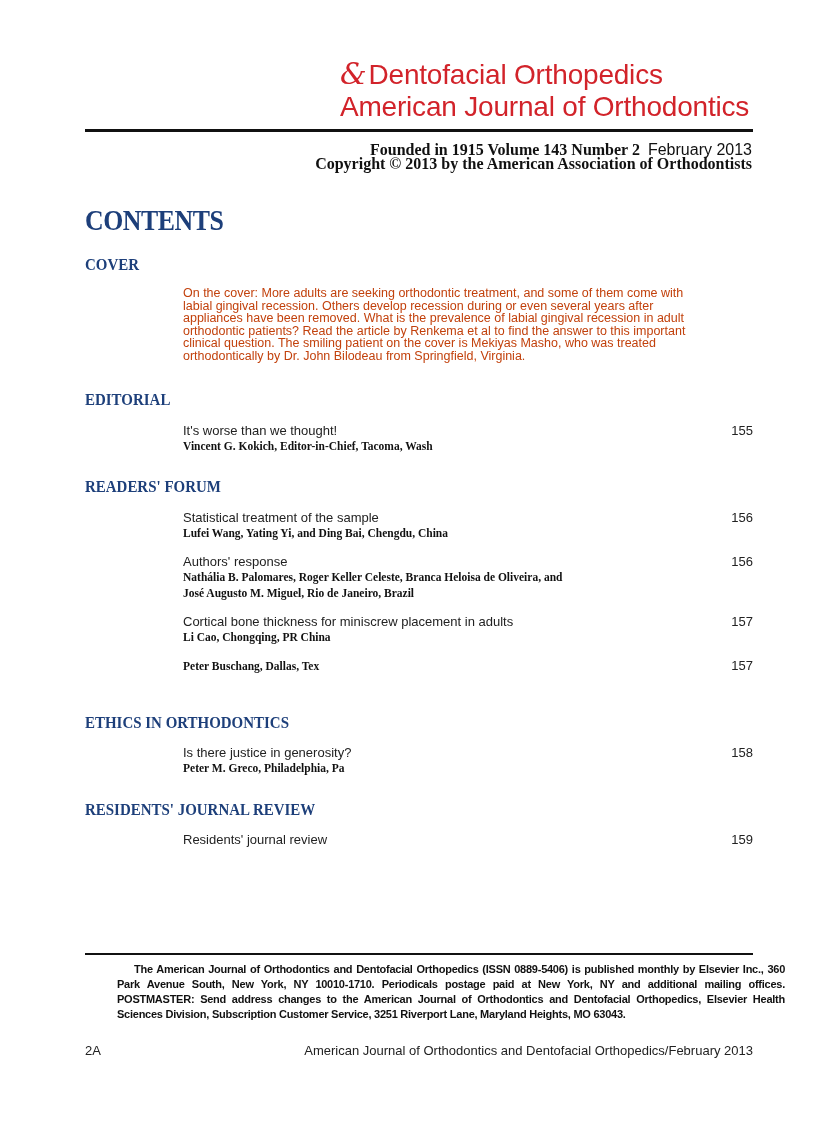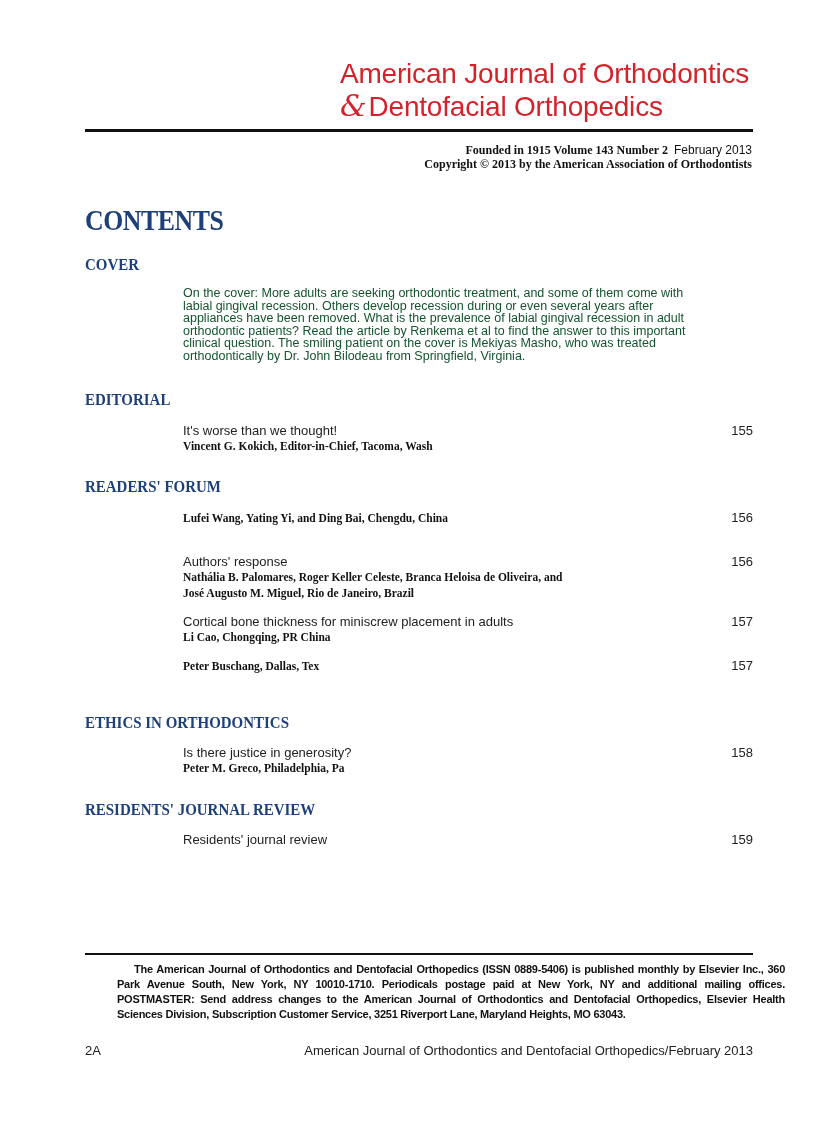--- a/index.html
+++ b/index.html
@@ -3,40 +3,40 @@
   <meta charset="utf-8">
   <style>
     html, body { margin: 0; padding: 0; background: #ffffff; }
     body { width: 838px; height: 1122px; position: relative; overflow: hidden; }
     .masthead { position: absolute; left: 340px; top: 58px; width: 420px; }
     .mast-line { font-family: "Liberation Sans", sans-serif; color: #d2232a; font-size: 28px; line-height: 32px; letter-spacing: -0.2px; white-space: nowrap; }
     .amp { font-family: "DejaVu Serif", serif; font-style: italic; font-size: 30px; margin-right: 2px; }
     .rule { position: absolute; left: 85px; width: 668px; background: #111; }
     .rule.top { top: 129px; height: 3px; }
     .rule.bottom { top: 953px; height: 2px; }
-    .pubinfo { position: absolute; right: 86px; top: 143px; text-align: right; font-family: "Liberation Serif", serif; font-size: 12px; line-height: 14px; color: #111; font-weight: bold; }
+    .pubinfo { position: absolute; right: 86px; top: 143px; text-align: right; font-family: "Liberation Serif", serif; font-size: 16px; line-height: 14px; color: #111; font-weight: bold; }
     .pubinfo .date { font-family: "Liberation Sans", sans-serif; font-weight: normal; }
     .contents-title { position: absolute; left: 85px; top: 203px; font-family: "Liberation Serif", serif; font-size: 30px; font-weight: bold; color: #1d3f7a; letter-spacing: -0.5px; transform: scaleX(0.86); transform-origin: left; }
     .section-head { position: absolute; left: 85px; font-family: "Liberation Serif", serif; font-size: 17px; font-weight: bold; color: #1d3f7a; transform: scaleX(0.88); transform-origin: left; white-space: nowrap; }
-    .cover-text { position: absolute; left: 183px; top: 287px; width: 510px; font-family: "Liberation Sans", sans-serif; font-size: 12.5px; line-height: 12.5px; color: #14532d; }
+    .cover-text { position: absolute; left: 183px; top: 287px; width: 510px; font-family: "Liberation Sans", sans-serif; font-size: 12.5px; line-height: 12.5px; color: #c2410c; }
     .entry { position: absolute; left: 183px; width: 570px; }
     .entry-title { font-family: "Liberation Sans", sans-serif; font-size: 13px; line-height: 15px; color: #222; }
     .entry-authors { font-family: "Liberation Serif", serif; font-size: 12.5px; line-height: 16px; color: #111; font-weight: bold; transform: scaleX(0.92); transform-origin: left; white-space: nowrap; }
     .entry-page { position: absolute; right: 0; top: 0; font-family: "Liberation Sans", sans-serif; font-size: 13px; line-height: 15px; color: #222; text-align: right; }
     .footnote { position: absolute; left: 85px; top: 962px; width: 668px; font-family: Liberation Sans, sans-serif; font-size: 11px; line-height: 15px; color: #111; text-align: justify; text-indent: 17px; font-weight: bold; letter-spacing: -0.25px; margin-left: 32px; }
     .folio { position: absolute; left: 85px; top: 1043px; width: 668px; font-family: "Liberation Sans", sans-serif; font-size: 13px; color: #222; }
     .folio .pg { position: absolute; left: 0; }
     .folio .run { position: absolute; right: 0; white-space: nowrap; }
   </style>
 </head>
 <body>
 
 <div class="masthead">
+  <div class="mast-line"><span class="amp">&amp;</span><span>Dentofacial Orthopedics</span></div>
   <div class="mast-line">American Journal of Orthodontics</div>
-  <div class="mast-line"><span class="amp">&amp;</span><span>Dentofacial Orthopedics</span></div>
 </div>
 
 <div class="rule top"></div>
 
 <div class="pubinfo">
   <div><span>Founded in 1915 Volume 143 Number 2</span>&nbsp;&nbsp;<span class="date">February 2013</span></div>
   <div>Copyright © 2013 by the American Association of Orthodontists</div>
 </div>
 
 <div class="contents-title">CONTENTS</div>
@@ -46,20 +46,21 @@
 
 <div class="section-head" style="top:390px;">EDITORIAL</div>
 <div class="entry" style="top:423px;">
   <div class="entry-title">It's worse than we thought!</div>
   <div class="entry-authors">Vincent G. Kokich, Editor-in-Chief, Tacoma, Wash</div>
   <div class="entry-page">155</div>
 </div>
 
 <div class="section-head" style="top:477px;">READERS' FORUM</div>
 <div class="entry" style="top:510px;">
+  <div class="entry-title">Statistical treatment of the sample</div>
   <div class="entry-authors">Lufei Wang, Yating Yi, and Ding Bai, Chengdu, China</div>
   <div class="entry-page">156</div>
 </div>
 <div class="entry" style="top:554px;">
   <div class="entry-title">Authors' response</div>
   <div class="entry-authors">Nathália B. Palomares, Roger Keller Celeste, Branca Heloisa de Oliveira, and</div>
   <div class="entry-authors">José Augusto M. Miguel, Rio de Janeiro, Brazil</div>
   <div class="entry-page">156</div>
 </div>
 <div class="entry" style="top:614px;">

